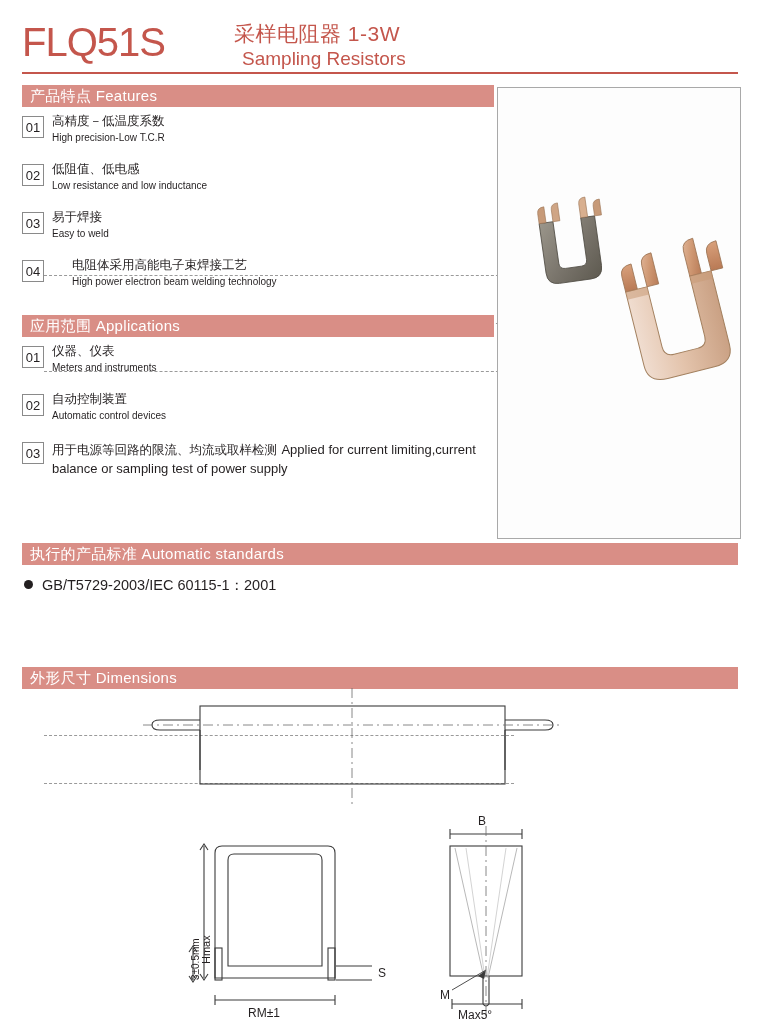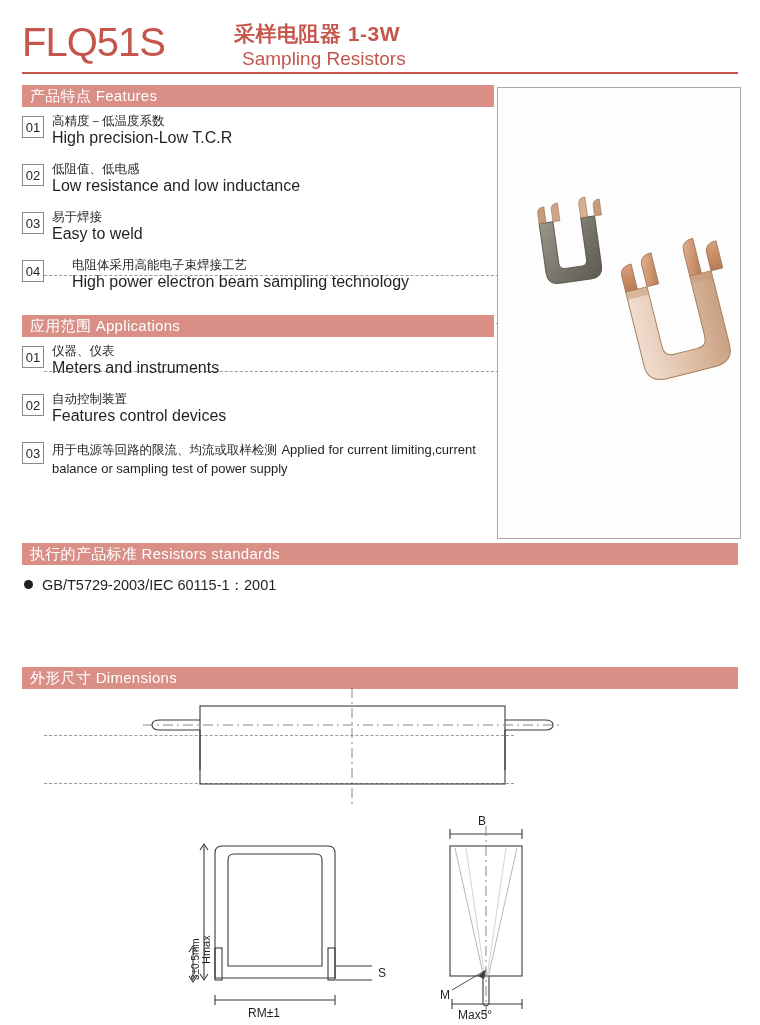--- a/index.html
+++ b/index.html
@@ -16,21 +16,21 @@
   
   .header{position:absolute;left:22px;top:14px;width:716px;height:56px;}
   .model{
     font-size:40px;line-height:40px;letter-spacing:-1px;
     color:#c4564c;font-weight:400;
     position:absolute;left:0;top:8px;
     font-family:"Liberation Sans", sans-serif;
   }
   .title-cn{
     position:absolute;left:212px;top:6px;
-    font-size:21px;font-weight:bold;color:#c4564c;
+    font-size:21px;font-weight:normal;color:#c4564c;
     letter-spacing:0.5px;
   }
   .title-en{
     position:absolute;left:220px;top:34px;
     font-size:19px;color:#c4564c;font-weight:300;
   }
   .header-rule{
     position:absolute;left:22px;top:72px;width:716px;height:2px;background:#c4564c;
   }
 
@@ -46,21 +46,21 @@
   
   .list{position:absolute;}
   .item{position:relative;}
   .num{
     position:absolute;left:0;top:2px;
     width:22px;height:22px;line-height:22px;text-align:center;
     border:1px solid #8a8a8a;font-size:13px;color:#231f20;
     box-sizing:border-box;background:#fff;
   }
   .txt-cn{font-size:12.5px;color:#231f20;line-height:15px;}
-  .txt-en{font-size:16px;color:#231f20;line-height:18px;font-weight:300;}
+  .txt-en{font-size:10px;color:#231f20;line-height:18px;font-weight:300;}
   .txt-wrap{margin-left:30px;}
   .dash{
     position:absolute;left:0;width:470px;height:0;
     border-top:1px dashed #9a9a9a;
   }
 
   
   .photobox{
     position:absolute;left:497px;top:87px;width:242px;height:450px;
     border:1px solid #a9a9a9;background:#fdfdfd;overflow:hidden;
@@ -127,21 +127,21 @@
         <div class="txt-cn">易于焊接</div>
         <div class="txt-en">Easy to weld</div>
       </div>
     </div>
     <div class="dash" style="top:257px;left:22px;"></div>
 
     <div class="item" style="position:absolute;left:0;top:144px;width:472px;padding-left:20px;">
       <div class="num">04</div>
       <div class="txt-wrap">
         <div class="txt-cn">电阻体采用高能电子束焊接工艺</div>
-        <div class="txt-en">High power electron beam sampling technology</div>
+        <div class="txt-en">High power electron beam welding technology</div>
       </div>
     </div>
   </div>
 
   <div class="bar" style="left:22px;top:315px;width:472px;">
     <span>应用范围</span>
     <span class="en"> Applications</span>
   </div>
 
   <div class="list" style="left:22px;top:344px;width:472px;">
@@ -152,21 +152,21 @@
         <div class="txt-cn">仪器、仪表</div>
         <div class="txt-en">Meters and instruments</div>
       </div>
     </div>
     <div class="dash" style="top:391px;left:22px;"></div>
 
     <div class="item" style="position:absolute;left:0;top:48px;width:472px;">
       <div class="num">02</div>
       <div class="txt-wrap">
         <div class="txt-cn">自动控制装置</div>
-        <div class="txt-en">Features control devices</div>
+        <div class="txt-en">Automatic control devices</div>
       </div>
     </div>
     <div class="dash" style="top:439px;left:22px;"></div>
 
     <div class="item" style="position:absolute;left:0;top:96px;width:472px;">
       <div class="num">03</div>
       <div class="txt-wrap" style="margin-left:30px;">
         <span class="txt-cn" style="font-size:12.5px;">用于电源等回路的限流、均流或取样检测</span>
         <span class="txt-en" style="font-size:13px;">Applied for current limiting,current balance or sampling test of power supply</span>
       </div>
@@ -212,21 +212,21 @@
         <path d="M72,16 L72,-10 Q72,-20 84,-20 L84,16 Z" fill="url(#gCopper)" stroke="#9c7454" stroke-width="0.8"></path>
         <path d="M94,16 L94,-2 Q94,-12 106,-12 L106,16 Z" fill="url(#gCopper2)" stroke="#9c7454" stroke-width="0.8"></path>
         <path d="M6,16 L28,16 L28,24 L6,24 Z" fill="#c89a77" opacity="0.55"></path>
         <path d="M72,16 L94,16 L94,24 L72,24 Z" fill="#c89a77" opacity="0.55"></path>
       </g>
     </svg>
   </div>
 
   <div class="bar" style="left:22px;top:543px;width:716px;">
     <span>执行的产品标准</span>
-    <span class="en"> Resistors standards</span>
+    <span class="en"> Automatic standards</span>
   </div>
   <div class="std-line">
     <span class="bullet"></span><span>GB/T5729-2003/IEC 60115-1：2001</span>
   </div>
 
   <div class="bar" style="left:22px;top:624px;width:716px;margin-top:43px;">
     <span>外形尺寸</span>
     <span class="en"> Dimensions</span>
   </div>
 

